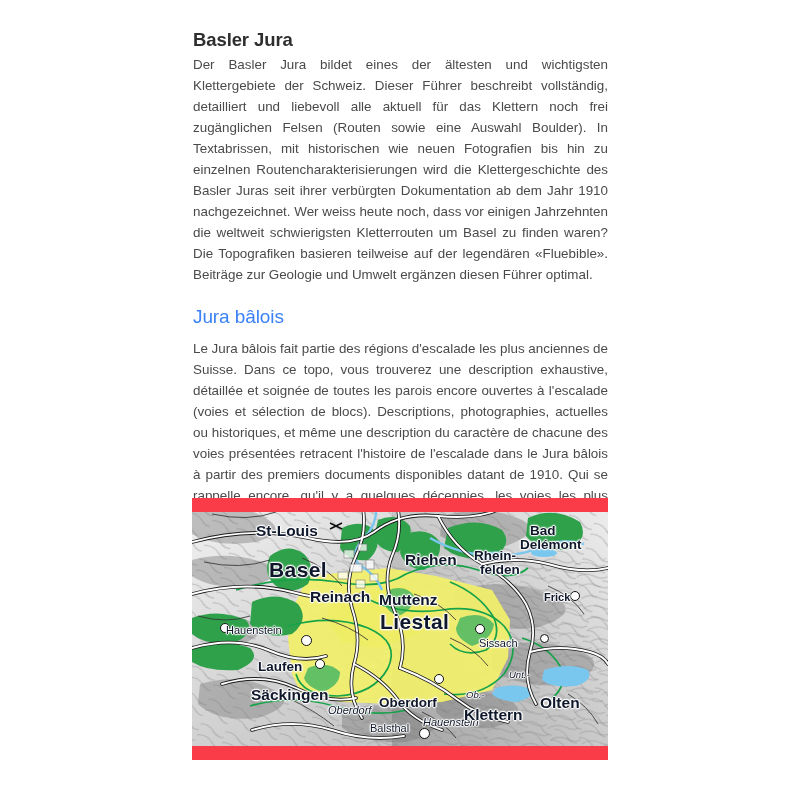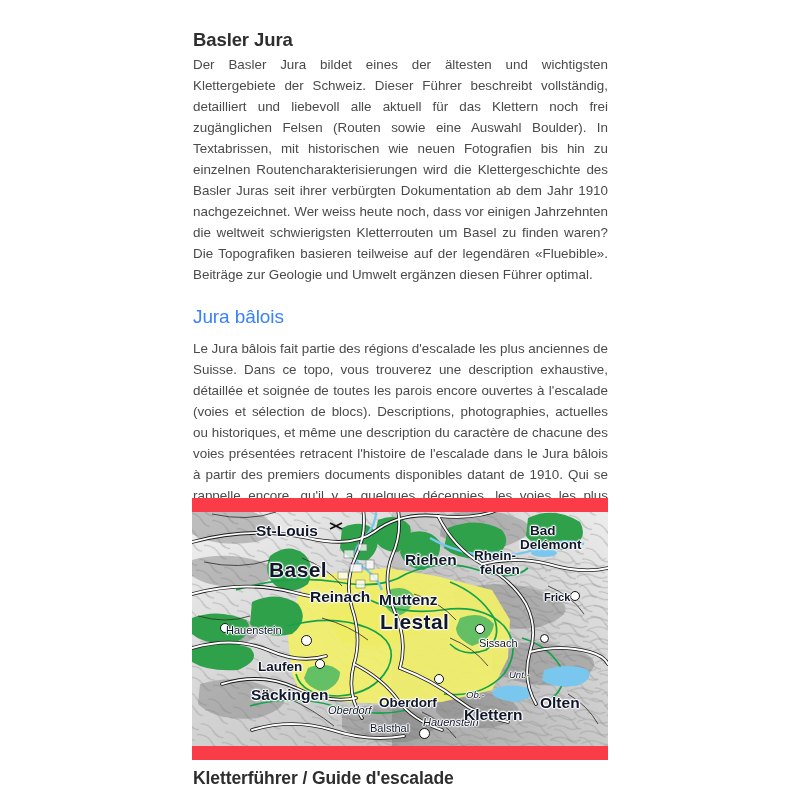--- a/index.html
+++ b/index.html
@@ -308,15 +308,14 @@
         <div class="map-label lbl-xs lbl-it" style="left: 274px; top: 191px;">Ob.-</div>
         <div class="map-label lbl-sm lbl-it" style="left: 136px; top: 206px;">Oberdorf</div>
         <div class="map-label lbl-lg" style="left: 272px; top: 208px;">Klettern</div>
         <div class="map-label lbl-sm" style="left: 178px; top: 224px;">Balsthal</div>
       </div>
 
     <div class="map-bar-top"></div>
     <div class="map-bar-bottom"></div>
   </div>
 
-  <div class="footer-title">Kletterführer / Guide d'escalade</div>
 
 </div>
 
 </body></html>

